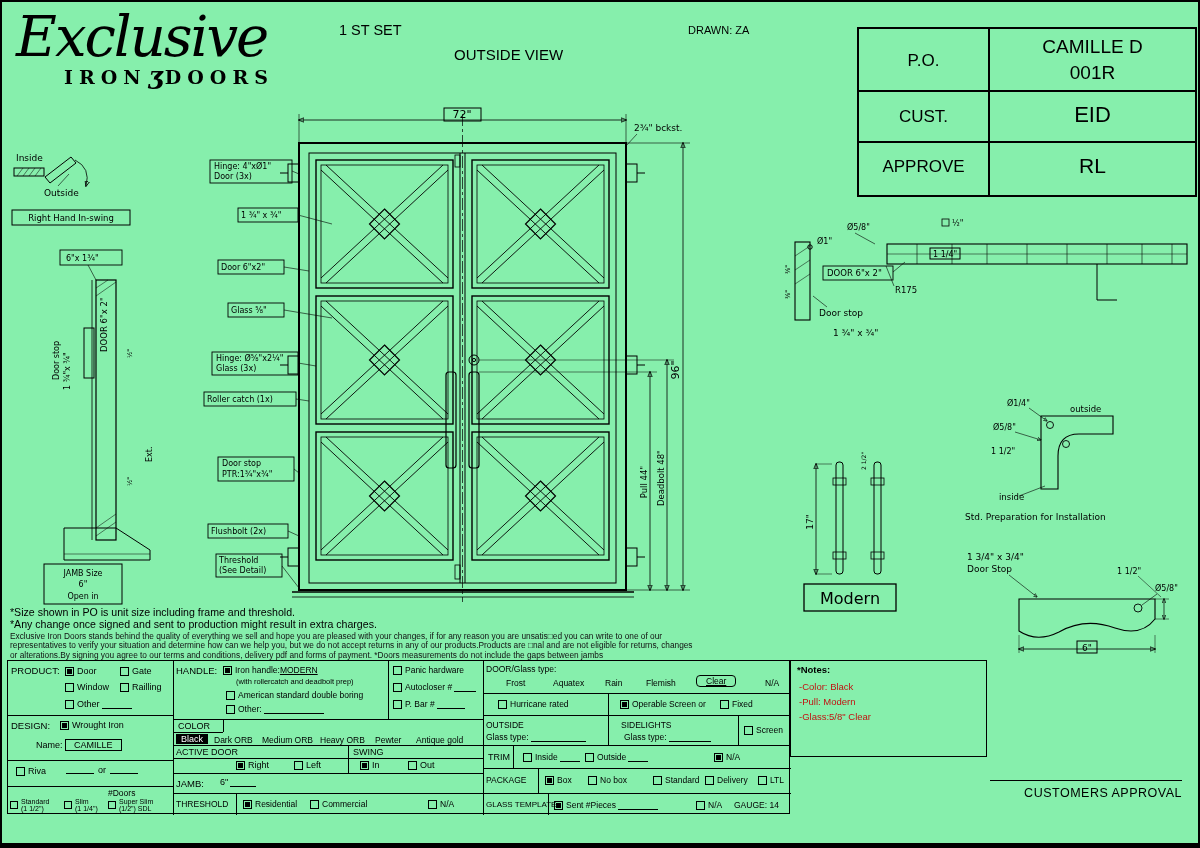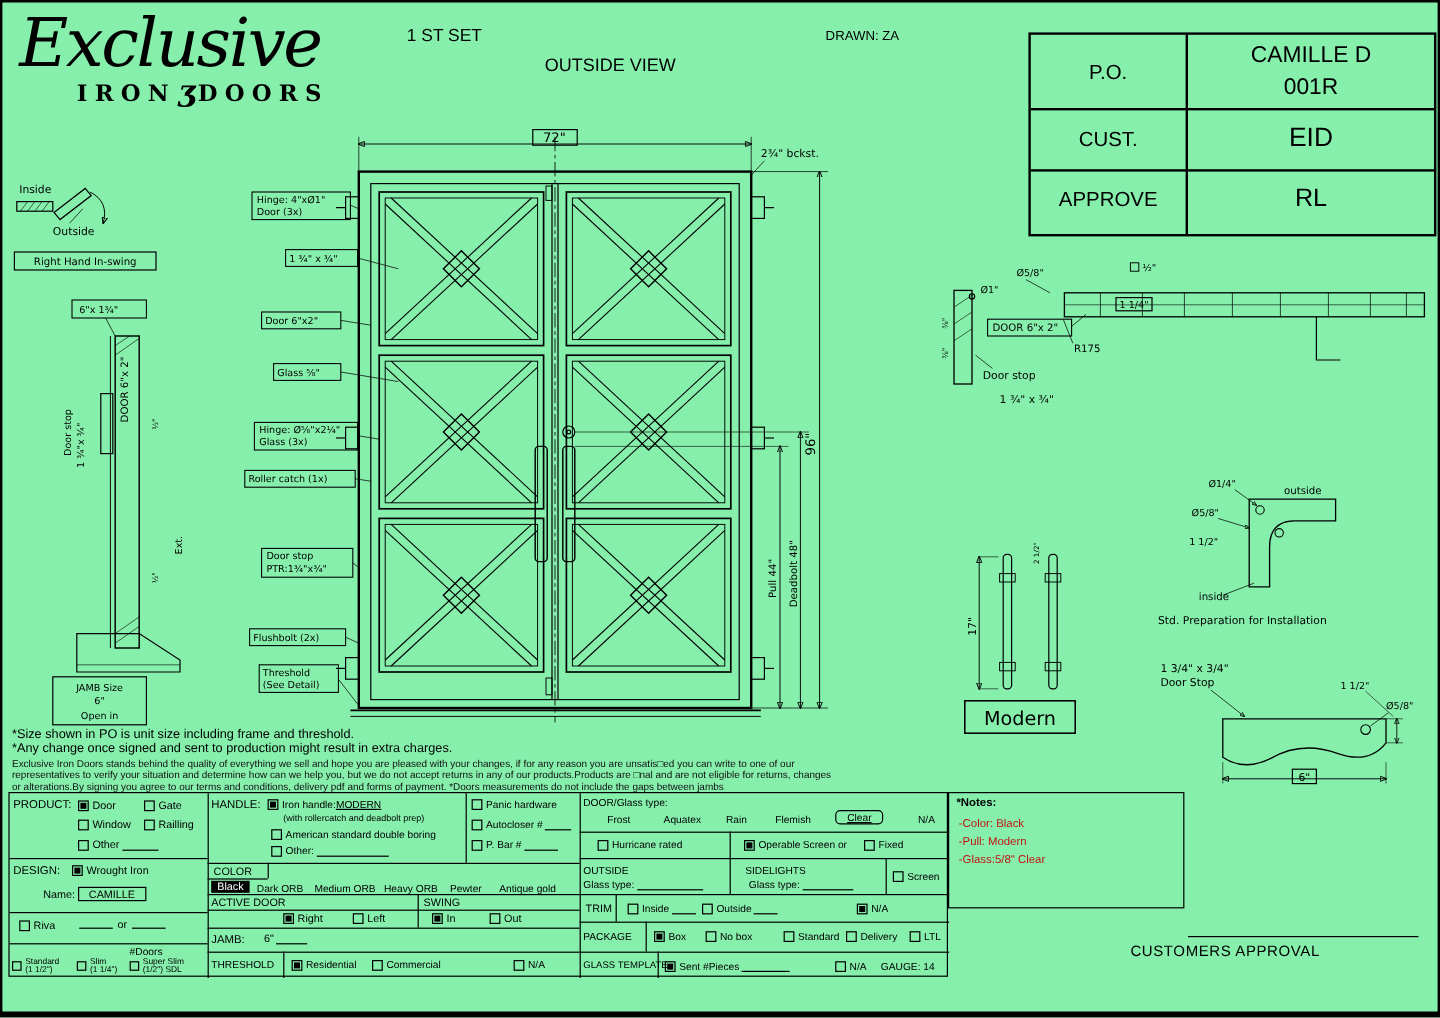--- a/index.html
+++ b/index.html
@@ -630,15 +630,15 @@
   </div>
 
   <div class="abs" style="left:788px;top:658px;width:197px;height:97px;border:1px solid #000">
     <div class="abs" style="left:6px;top:3px;font-size:9.5px;font-weight:bold">*Notes:</div>
     <div class="abs red" style="left:8px;top:20px;font-size:9.5px">-Color: Black</div>
     <div class="abs red" style="left:8px;top:35px;font-size:9.5px">-Pull: Modern</div>
     <div class="abs red" style="left:8px;top:50px;font-size:9.5px">-Glass:5/8"  Clear</div>
   </div>
 
   <div class="abs" style="left:988px;top:778px;width:192px;border-top:1.5px solid #000"></div>
-  <div class="abs" style="left:940px;top:784px;width:192px;text-align:left;font-size:12.5px;letter-spacing:0.5px">CUSTOMERS APPROVAL</div>
+  <div class="abs" style="left:988px;top:784px;width:192px;text-align:right;font-size:12.5px;letter-spacing:0.5px">CUSTOMERS APPROVAL</div>
 
 </div>
 
 </body></html>

